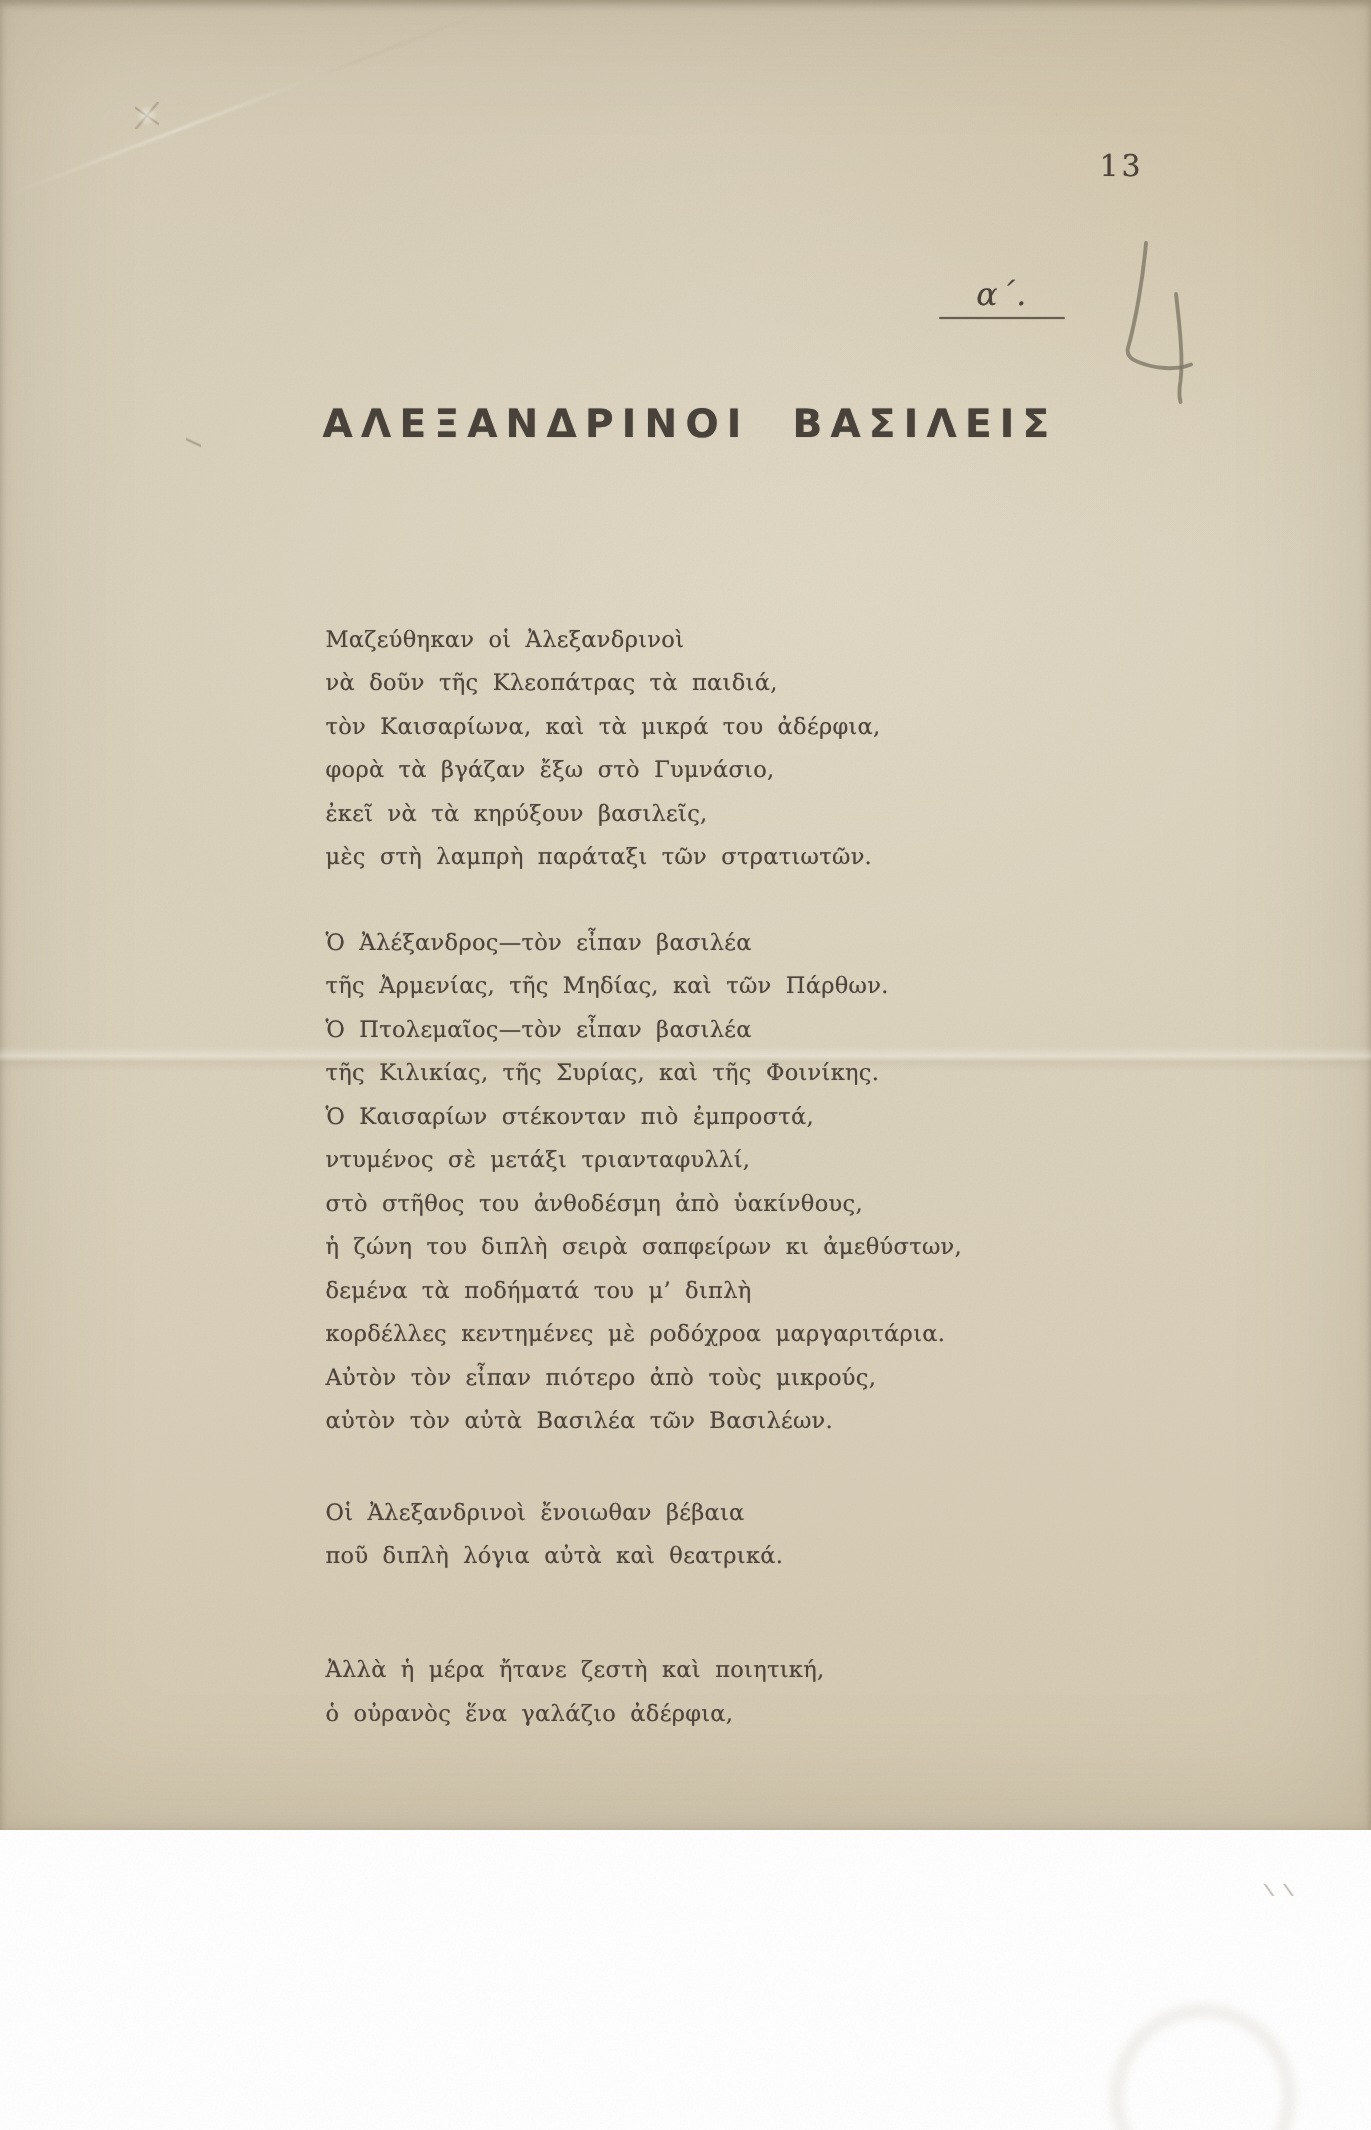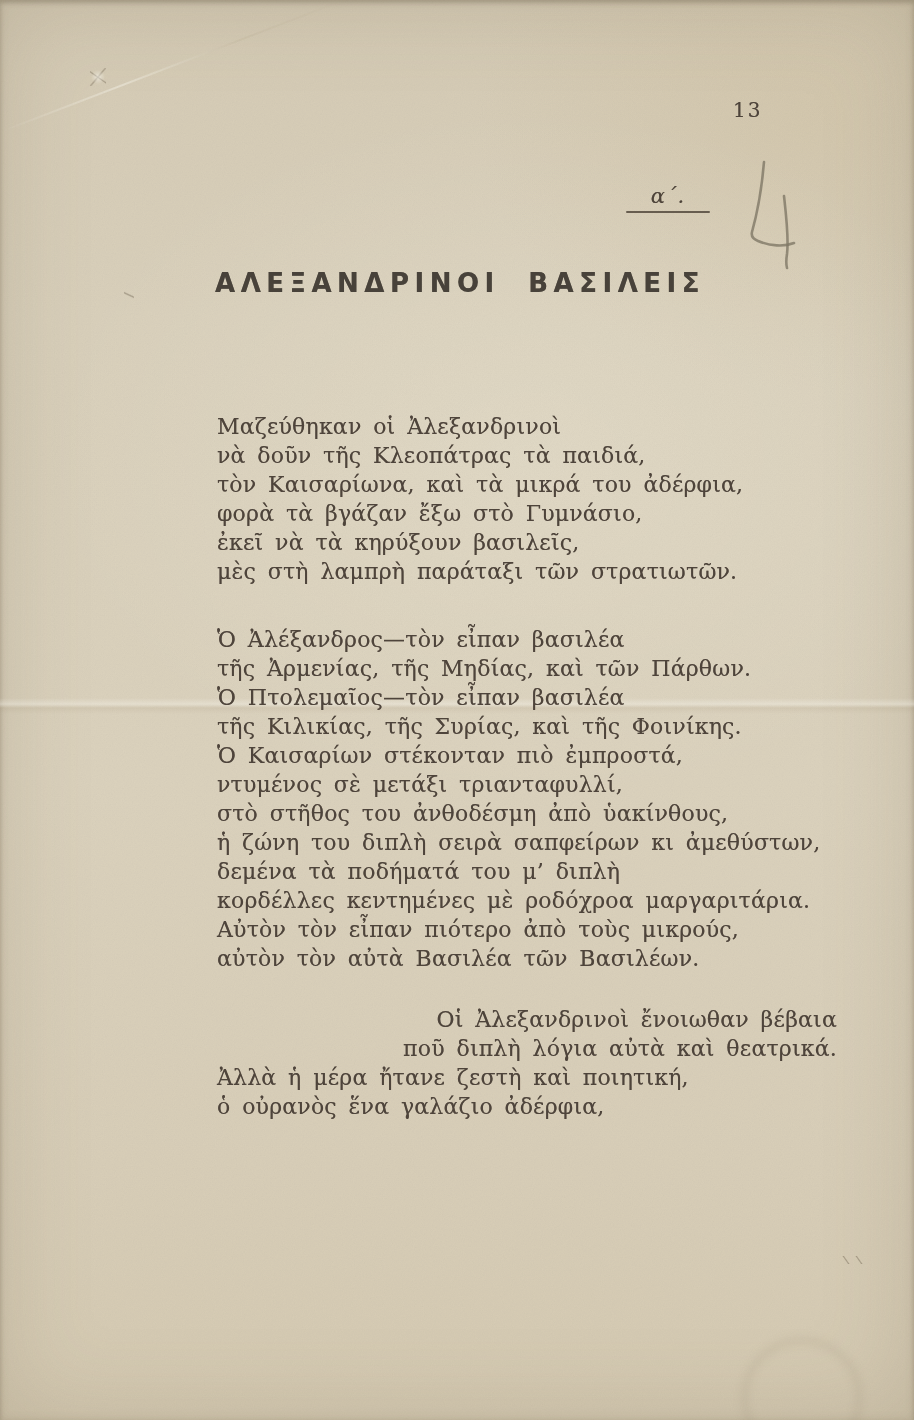--- a/index.html
+++ b/index.html
@@ -3,21 +3,21 @@
 <meta charset="utf-8">
 <style>
   html, body {
     margin: 0; padding: 0;
     width: 914px; height: 1420px;
     overflow: hidden;
     font-family: "DejaVu Serif", "Liberation Serif", serif;
   }
   .page {
     position: relative;
-    width: 914px; height: 1420px;
+    width: 914px; height: 1220px;
     background:
       radial-gradient(ellipse 700px 500px at 58% 32%, rgba(255,252,240,0.18), transparent 70%),
       radial-gradient(ellipse 500px 400px at 90% 8%, rgba(196,174,130,0.18), transparent 70%),
       linear-gradient(180deg, #d5cbb5 0%, #d9d0bb 22%, #dbd2bd 55%, #d8ceb8 82%, #d5cab2 100%);
     box-shadow:
       inset 0 0 90px rgba(125,108,80,0.22),
       inset 0 0 10px rgba(105,92,70,0.18),
       inset 0 3px 4px rgba(90,78,60,0.28);
   }
   
@@ -104,26 +104,26 @@
     letter-spacing: 5.5px;
     word-spacing: 14px;
     color: #48423a;
     text-shadow: 0 0 0.6px rgba(72,66,58,0.6);
     transform: translateX(3px);
   }
   .poem {
     position: absolute; left: 217px; top: 412px; width: 620px;
   }
   .stanza { margin: 0; }
-  .stanza-1 { margin-top: 39px; }
-  .stanza-2 { margin-top: 32px; text-align: right; }
-  .stanza-3 { }
+  .stanza-1 { margin-top: 28px; }
+  .stanza-2 { margin-top: 32px; }
+  .stanza-3 { margin-top: 47px; }
   .poem-line {
     white-space: nowrap;
-    font-size: 22px;
+    font-size: 15px;
     line-height: 29px;
     letter-spacing: 0.2px;
     word-spacing: 4.5px;
     color: #4e443b;
     text-shadow: 0 0 0.5px rgba(78,68,59,0.55);
   }
 </style>
 </head>
 <body>
 

